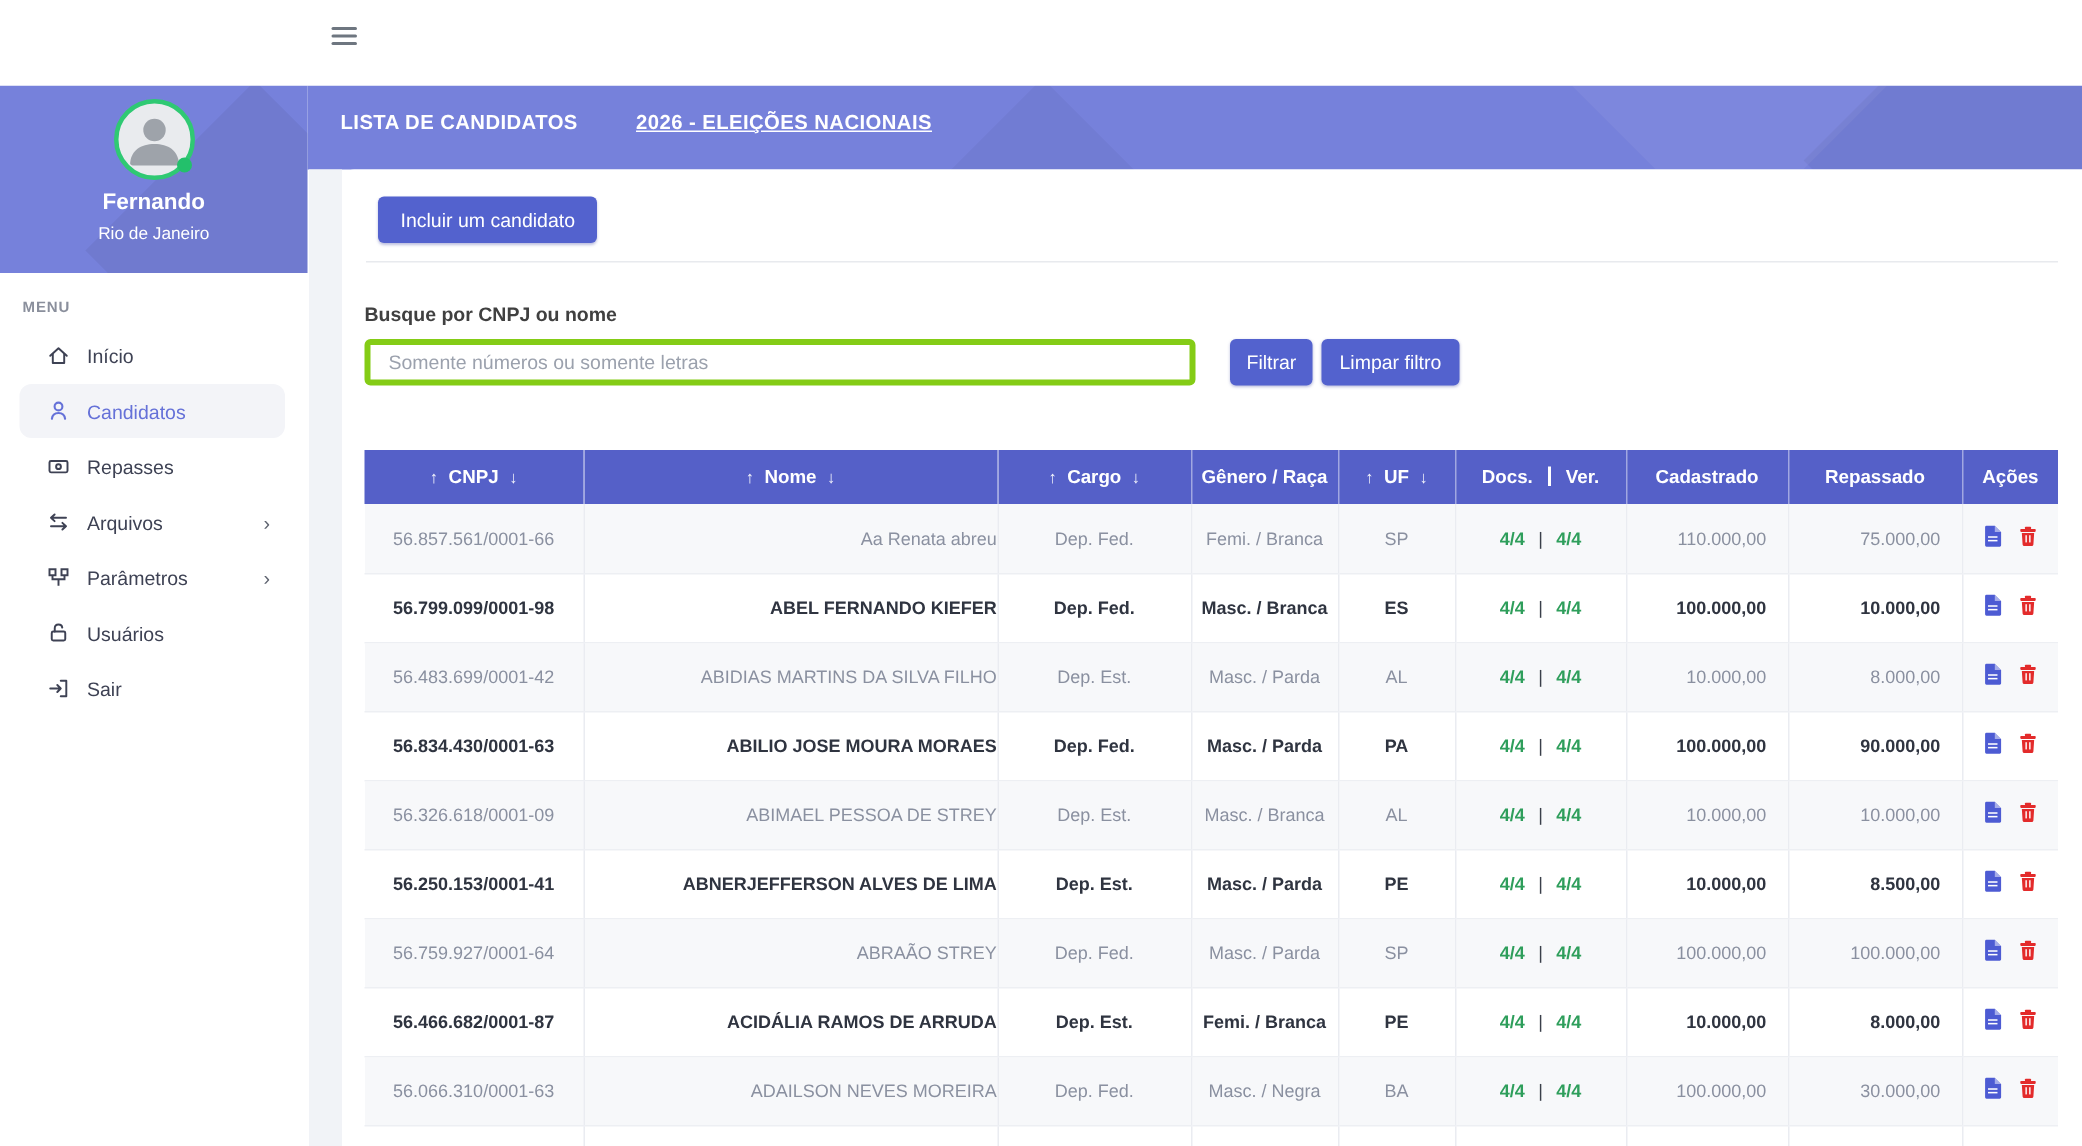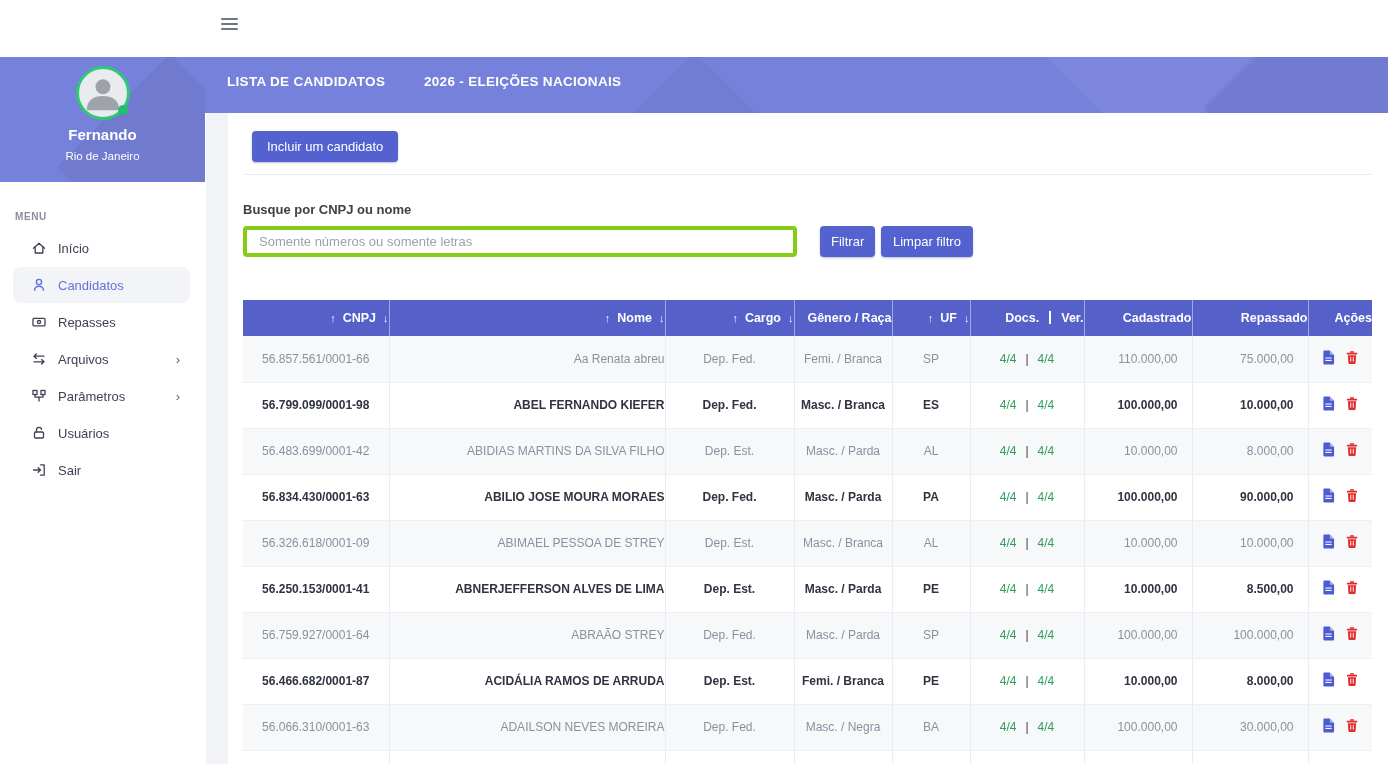--- a/index.html
+++ b/index.html
@@ -19,33 +19,33 @@
   .hamburger{position:absolute;left:221px;top:18px;width:17px;cursor:pointer;}
   .hamburger span{display:block;height:2px;background:#6E7680;margin-bottom:3px;border-radius:1px;}
 
   
   .band{position:absolute;left:205px;top:57px;right:0;height:56px;background:var(--band-purple);overflow:hidden;}
   .band .tri{position:absolute;background:rgba(255,255,255,.055);transform:rotate(45deg);}
   .band .tri.t1{width:170px;height:170px;right:150px;top:-100px;}
   .band .tri.t2{width:220px;height:220px;right:-80px;top:-60px;background:rgba(0,0,0,.045);}
   .band .tri.t3{width:120px;height:120px;left:430px;top:20px;background:rgba(0,0,0,.035);}
   .band-title{position:absolute;left:22px;top:17px;color:#fff;font-size:13.5px;font-weight:bold;letter-spacing:.3px;}
-  .band-subtitle{position:absolute;left:219px;top:17px;color:#fff;font-size:13.5px;font-weight:bold;letter-spacing:.3px;}
+  .band-subtitle{position:absolute;left:219px;top:17px;color:#fff;font-size:13.5px;font-weight:bold;letter-spacing:.3px;text-decoration:underline;}
 
   
   .profile{position:absolute;left:0;top:57px;width:205px;height:125px;background:var(--band-purple);overflow:hidden;text-align:center;color:#fff;z-index:4;}
   .profile .tri{position:absolute;width:160px;height:160px;background:rgba(0,0,0,.05);transform:rotate(45deg);left:90px;top:30px;}
   .avatar{position:relative;width:54px;height:54px;border:3px solid #2FC973;border-radius:50%;background:#E9EBEE;margin:9px auto 0;display:flex;align-items:flex-end;justify-content:center;overflow:visible;}
   .avatar-inner{width:46px;height:46px;border-radius:50%;overflow:hidden;margin:1px;}
   .status-dot{position:absolute;right:-1px;bottom:2px;width:10px;height:10px;background:#23C06B;border-radius:50%;}
   .profile-name{font-size:15px;font-weight:bold;margin-top:6px;position:relative;}
   .profile-loc{font-size:11.5px;margin-top:7px;position:relative;}
 
   
-  .sidebar{position:absolute;left:0;top:197px;width:203px;bottom:0;background:#fff;z-index:4;}
+  .sidebar{position:absolute;left:0;top:186px;width:203px;bottom:0;background:#fff;z-index:4;}
   .menu-label{font-size:10px;font-weight:bold;color:#8A8F9C;letter-spacing:.6px;margin:14px 0 8px 15px;}
   .menu-item{display:flex;align-items:center;height:36px;margin:1px 13px;padding-left:18px;gap:11px;font-size:13px;color:#3E4254;border-radius:8px;cursor:pointer;}
   .menu-item svg{flex:0 0 auto;}
   .menu-item.active{background:#F3F4F8;color:var(--active-menu-purple);font-weight:500;}
   .menu-item .chev{margin-left:auto;margin-right:10px;color:#5F6470;font-size:13px;}
 
   
   .gutter{position:absolute;left:206px;top:113px;width:22px;bottom:0;background:#F1F3F7;}
 
   
@@ -55,32 +55,32 @@
   .section-divider{position:absolute;left:16px;right:16px;top:61px;height:1px;background:#E8EAEE;}
   .search-label{position:absolute;left:15px;top:89px;font-size:13px;font-weight:bold;color:#404040;}
   .search-input{position:absolute;left:15px;top:113px;width:554px;height:31px;border:4px solid #84cc16;border-radius:4px;padding:0 12px;font-size:13px;color:#3E4254;outline:none;}
   .search-input::placeholder{color:#9BA1AD;}
   .btn-filtrar{position:absolute;left:592px;top:113px;height:31px;padding:0 11px;}
   .btn-limpar{position:absolute;left:653px;top:113px;height:31px;padding:0 12px;}
 
   
   .tbl-wrap{position:absolute;left:15px;top:187px;width:1129px;}
   table{width:1129px;border-collapse:collapse;table-layout:fixed;}
-  thead th{background:var(--table-header-purple);color:#fff;font-size:12.5px;font-weight:bold;height:36px;text-align:right;border-right:1px solid rgba(255,255,255,.45);white-space:nowrap;}
+  thead th{background:var(--table-header-purple);color:#fff;font-size:12.5px;font-weight:bold;height:36px;text-align:center;border-right:1px solid rgba(255,255,255,.45);white-space:nowrap;}
   thead th:last-child{border-right:none;}
   thead th.sortable{cursor:pointer;}
   .arr{font-size:11px;font-weight:bold;opacity:.95;}
   .arr.up{margin-right:7px;} .arr.down{margin-left:7px;}
   .vbar{display:inline-block;width:2px;height:13px;background:#fff;margin:0 10px;vertical-align:-2px;}
   tbody td{height:46px;font-size:12px;text-align:center;vertical-align:middle;border-bottom:1px solid #EDEFF3;border-right:1px solid #EAECF1;color:#8A90A0;background:#F7F8FA;white-space:nowrap;overflow:hidden;}
   tbody td:last-child{border-right:none;}
   tbody tr.even td{background:#fff;color:#2F3440;font-weight:bold;}
   td.c-nome{text-align:right;padding-left:14px;}
   td.c-cad,td.c-rep{text-align:right;padding-right:14px;}
-  td.c-docs .green{color:var(--success-green);font-weight:normal;}
+  td.c-docs .green{color:var(--success-green);font-weight:bold;}
   td.c-docs .sep{color:#3A3F4A;margin:0 9px;font-weight:normal;}
   td.c-acoes{padding:0;}
   .icon-btn{display:inline-block;cursor:pointer;vertical-align:middle;}
   .icon-btn + .icon-btn{margin-left:8px;}
 </style>
 </head>
 <body>
 
 <div class="topbar">
   <div class="hamburger">

